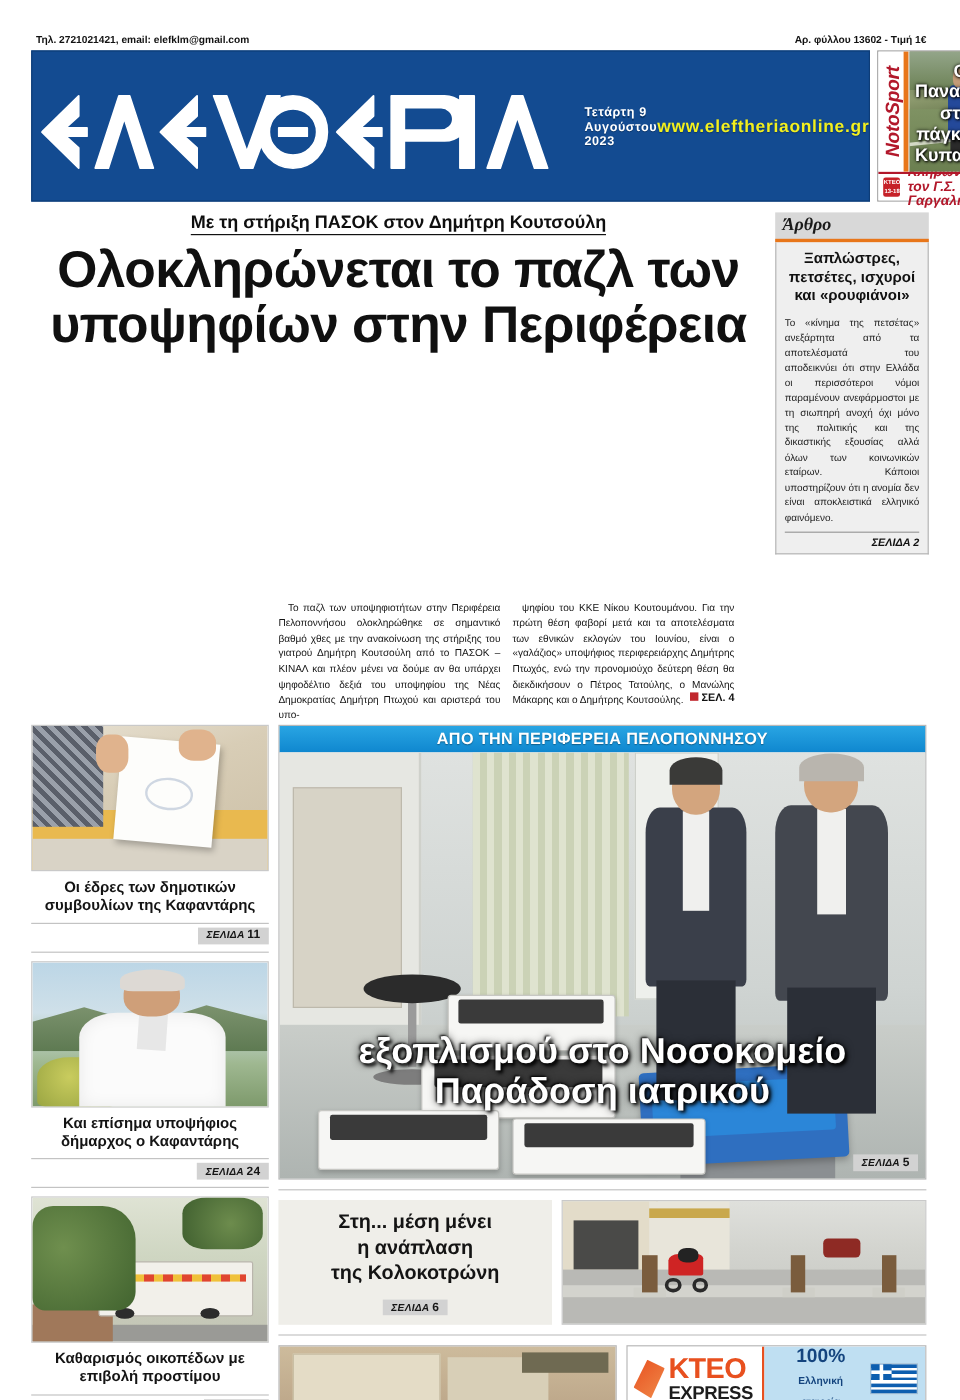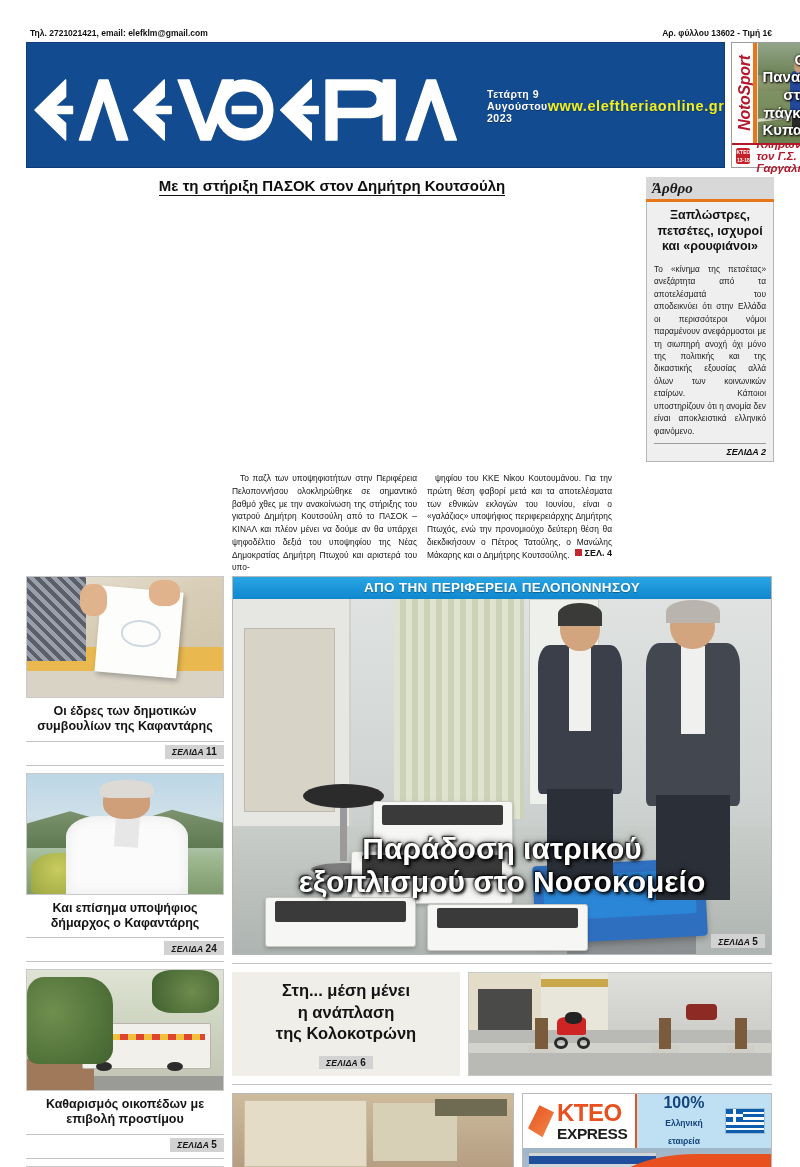--- a/index.html
+++ b/index.html
@@ -89,21 +89,21 @@
   .arthro-box { border: 1px solid #b6b6b6; border-top: none; background: #efefef; padding: 6px 7px 4px 7px; }
   .arthro-title { text-align: center; font-size: 12.5px; font-weight: bold; line-height: 1.25; color: #111; }
   .arthro-body { font-size: 8.3px; line-height: 1.5; text-align: justify; color: #1b1b1b; margin-top: 8px; }
   .arthro-body:first-line { }
   .arthro-ref { text-align: right; font-style: italic; font-weight: bold; font-size: 9px;
                 border-top: 1px solid #9b9b9b; margin-top: 6px; padding-top: 3px; color: #111; }
 
   
   .bodyrow { display: flex; gap: 10px; margin-top: 10px; }
   .bodycol { width: 185px; font-size: 8.4px; line-height: 1.52; text-align: justify; color: #141414; }
-  .bodycol p { text-indent: 8px; }
+  .bodycol p { text-indent: 8px; margin-top: 28px; }
   .sel-inline { display: inline-block; white-space: nowrap; font-weight: bold; font-size: 9px; color: #111; }
   .sel-inline .sq { display:inline-block; width:7px; height:7px; background:#c1272d; margin-right:3px; }
 
   
   .lower { display: flex; gap: 8px; margin-top: 8px; }
   .leftrail { width: 198px; }
   .rightmain { width: 540px; }
 
   
   .rail-card { border-top: 1px solid #c3c3c3; padding-top: 7px; margin-bottom: 6px; }
@@ -344,20 +344,21 @@
         <span class="ftxt">Κληρώνει για τον Γ.Σ. Γαργαλιάνων</span>
       </div>
     </div>
   </div>
 
   <div class="mainrow">
     <div class="mainleft">
       <div class="kicker-wrap">
         <span class="kicker">Με τη στήριξη ΠΑΣΟΚ στον Δημήτρη Κουτσούλη</span>
       </div>
+      <h1 class="headline">Ολοκληρώνεται το παζλ των υποψηφίων στην Περιφέρεια</h1>
     </div>
 
     <div class="rightcol">
       <div class="arthro-head">
         <span>Άρθρο</span>
       </div>
       <div class="arthro-box">
         <div class="arthro-title">Ξαπλώστρες, πετσέτες, ισχυροί και «ρουφιάνοι»</div>
         <div class="arthro-body">Το «κίνημα της πετσέτας» ανεξάρτητα από τα αποτελέσματά του αποδεικνύει ότι στην Ελλάδα οι περισσότεροι νόμοι παραμένουν ανεφάρμοστοι με τη σιωπηρή ανοχή όχι μόνο της πολιτικής και της δικαστικής εξουσίας αλλά όλων των κοινωνικών εταίρων. Κάποιοι υποστηρίζουν ότι η ανομία δεν είναι αποκλειστικά ελληνικό φαινόμενο.</div>
         <div class="arthro-ref">ΣΕΛΙΔΑ 2</div>
@@ -487,22 +488,22 @@
               <i class="hair"></i>
           </span>
           <span class="fp-manB">
             <i class="suit"></i>
               <i class="shirt"></i>
               <i class="legs"></i>
               <i class="head"></i>
               <i class="hair"></i>
           </span>
           <div class="feat-caption">
+            <div>εξοπλισμού στο Νοσοκομείο</div>
             <div>Παράδοση ιατρικού</div>
-            <div>εξοπλισμού στο Νοσοκομείο</div>
           </div>
           <span class="feat-badge sel-badge"><span>ΣΕΛΙΔΑ</span> <b>5</b></span>
         </div>
       </div>
 
       <div class="midstrip">
         <div class="mid-textbox">
           <div class="mid-title">
             <div>Στη... μέση μένει</div>
             <div>η ανάπλαση</div>

